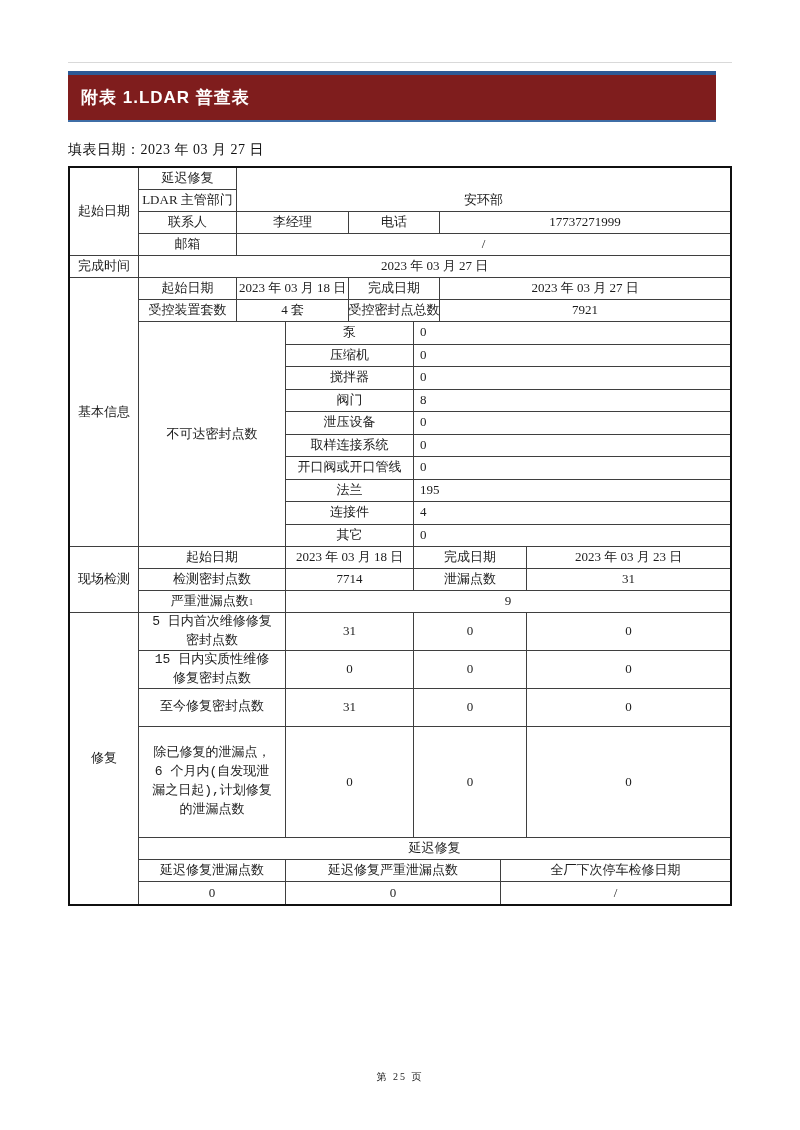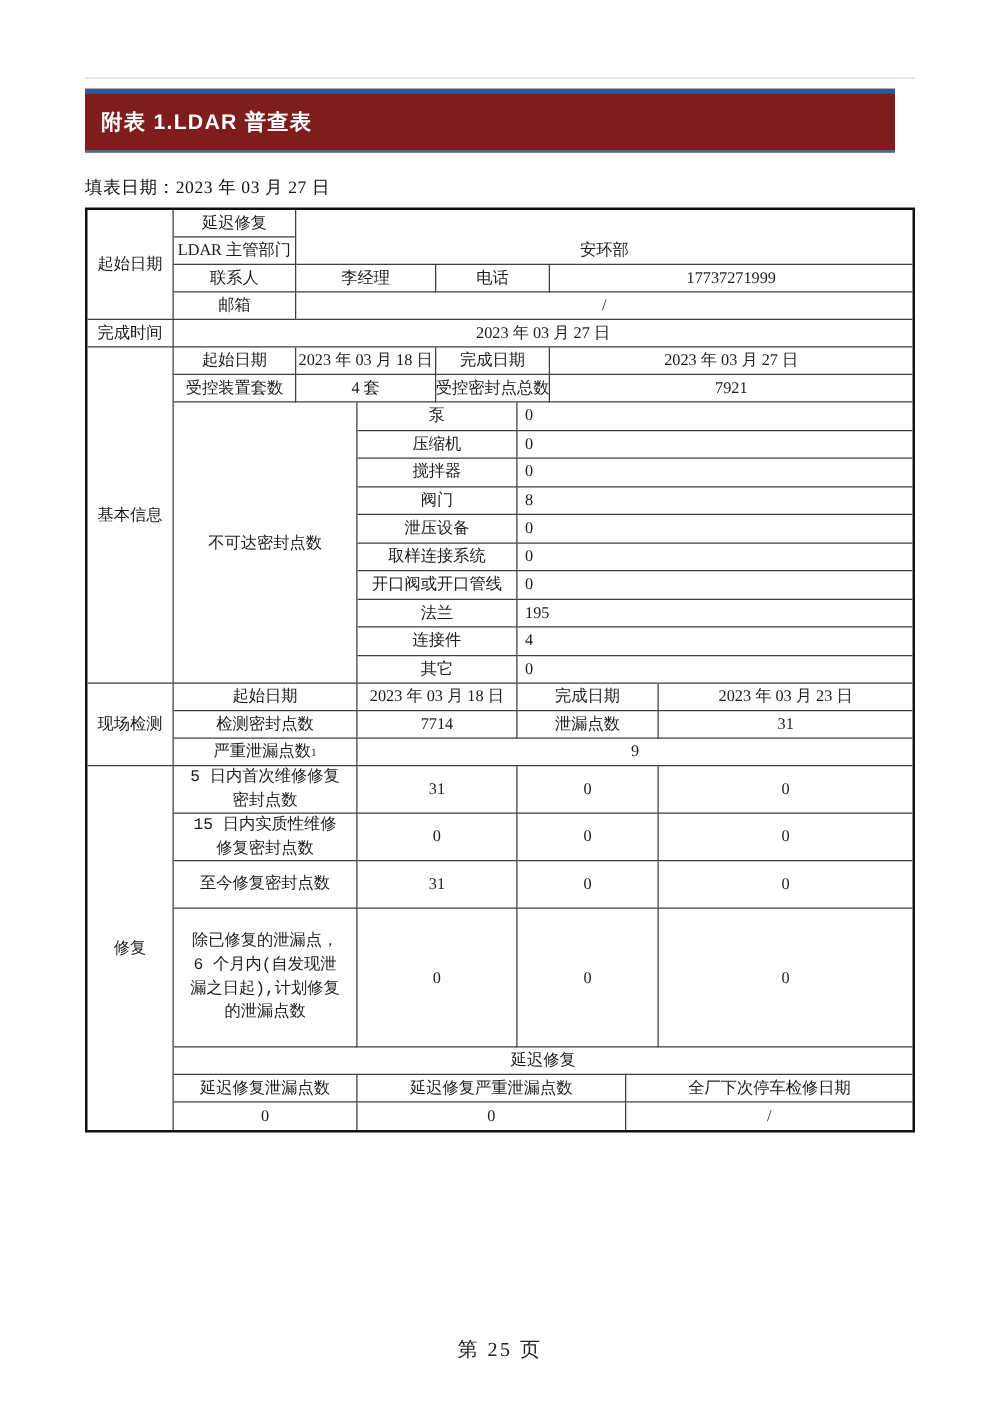--- a/index.html
+++ b/index.html
@@ -46,21 +46,21 @@
   }
   .er { border-right:none; }
   .eb { border-bottom:none; }
   .left { justify-content:flex-start; text-align:left; padding-left:6px; }
   .nw { white-space:nowrap; }
   .wrap { padding:2px 12px;font-family:Liberation Mono, monospace; }
   sup { font-size:9px; line-height:0; }
 
   .footer {
     position:absolute; left:0; top:1070px; width:800px;
-    text-align:center; font-size:16px; color:#222; letter-spacing:2px;
+    text-align:center; font-size:10px; color:#222; letter-spacing:2px;
   }
 </style>
 </head>
 <body>
 
 <div class="topline"></div>
 
 <div class="titlebar">
   <div class="t">附表 1.LDAR 普查表</div>
 </div>

